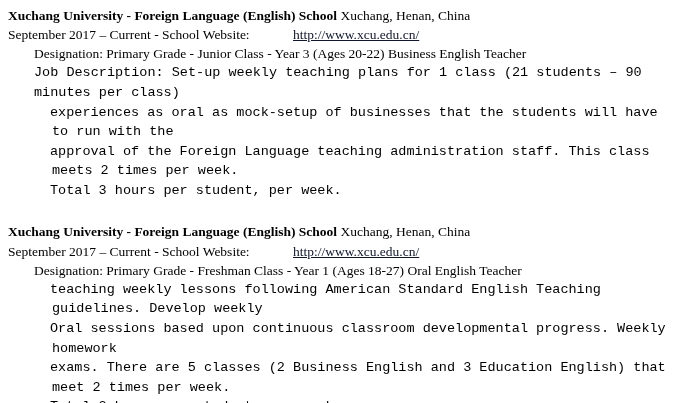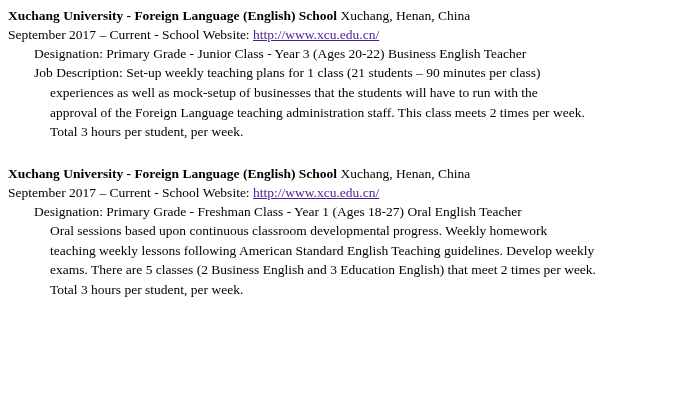--- a/index.html
+++ b/index.html
@@ -34,32 +34,34 @@
     font-weight: bold;
   }
   .org-loc {
     font-weight: normal;
   }
   .date-line {
     line-height: 1.42;
     white-space: nowrap;
   }
   .site-link {
-    color: #4c1d95;
+    color: #0f172a;
     text-decoration: underline;
+    margin-left: 40px;
   }
   .designation-line {
     line-height: 1.42;
     padding-left: 26px;
     white-space: nowrap;
   }
   .desc-block {
     line-height: 1.45;
     padding-left: 26px;
     text-indent: -2px;
+    font-family: Liberation Mono, monospace;
   }
   .desc-body {
     padding-left: 18px;
     text-align: left;
   }
   .desc-first {
     text-indent: 0;
   }
   .desc-line {
     display: block;
@@ -75,41 +77,41 @@
       <span class="org-name">Xuchang University - Foreign Language (English) School</span>
       <span class="org-loc">Xuchang, Henan, China</span>
     </div>
     <div class="date-line">
       <span>September 2017 – Current - School Website: </span><a class="site-link" href="#">http://www.xcu.edu.cn/</a>
     </div>
     <div class="designation-line">Designation: Primary Grade - Junior Class - Year 3 (Ages 20-22) Business English Teacher</div>
     <div class="desc-block">
       <div class="desc-line desc-first">Job Description: Set-up weekly teaching plans for 1 class (21 students – 90 minutes per class)</div>
       <div class="desc-body">
-        <div class="desc-line">experiences as well as mock-setup of businesses that the students will have to run with the</div>
+        <div class="desc-line">experiences as oral as mock-setup of businesses that the students will have to run with the</div>
         <div class="desc-line">approval of the Foreign Language teaching administration staff. This class meets 2 times per week.</div>
         <div class="desc-line">Total 3 hours per student, per week.</div>
       </div>
     </div>
   </div>
 
   <div class="entry-spacer"></div>
 
   <div class="entry">
     <div class="org-line">
       <span class="org-name">Xuchang University - Foreign Language (English) School</span>
       <span class="org-loc">Xuchang, Henan, China</span>
     </div>
     <div class="date-line">
       <span>September 2017 – Current - School Website: </span><a class="site-link" href="#">http://www.xcu.edu.cn/</a>
     </div>
     <div class="designation-line">Designation: Primary Grade - Freshman Class - Year 1 (Ages 18-27) Oral English Teacher</div>
     <div class="desc-block">
       <div class="desc-body">
+        <div class="desc-line">teaching weekly lessons following American Standard English Teaching guidelines. Develop weekly</div>
         <div class="desc-line">Oral sessions based upon continuous classroom developmental progress. Weekly homework</div>
-        <div class="desc-line">teaching weekly lessons following American Standard English Teaching guidelines. Develop weekly</div>
         <div class="desc-line">exams. There are 5 classes (2 Business English and 3 Education English) that meet 2 times per week.</div>
         <div class="desc-line">Total 3 hours per student, per week.</div>
       </div>
     </div>
   </div>
 
 </div>
 
 </body></html>

